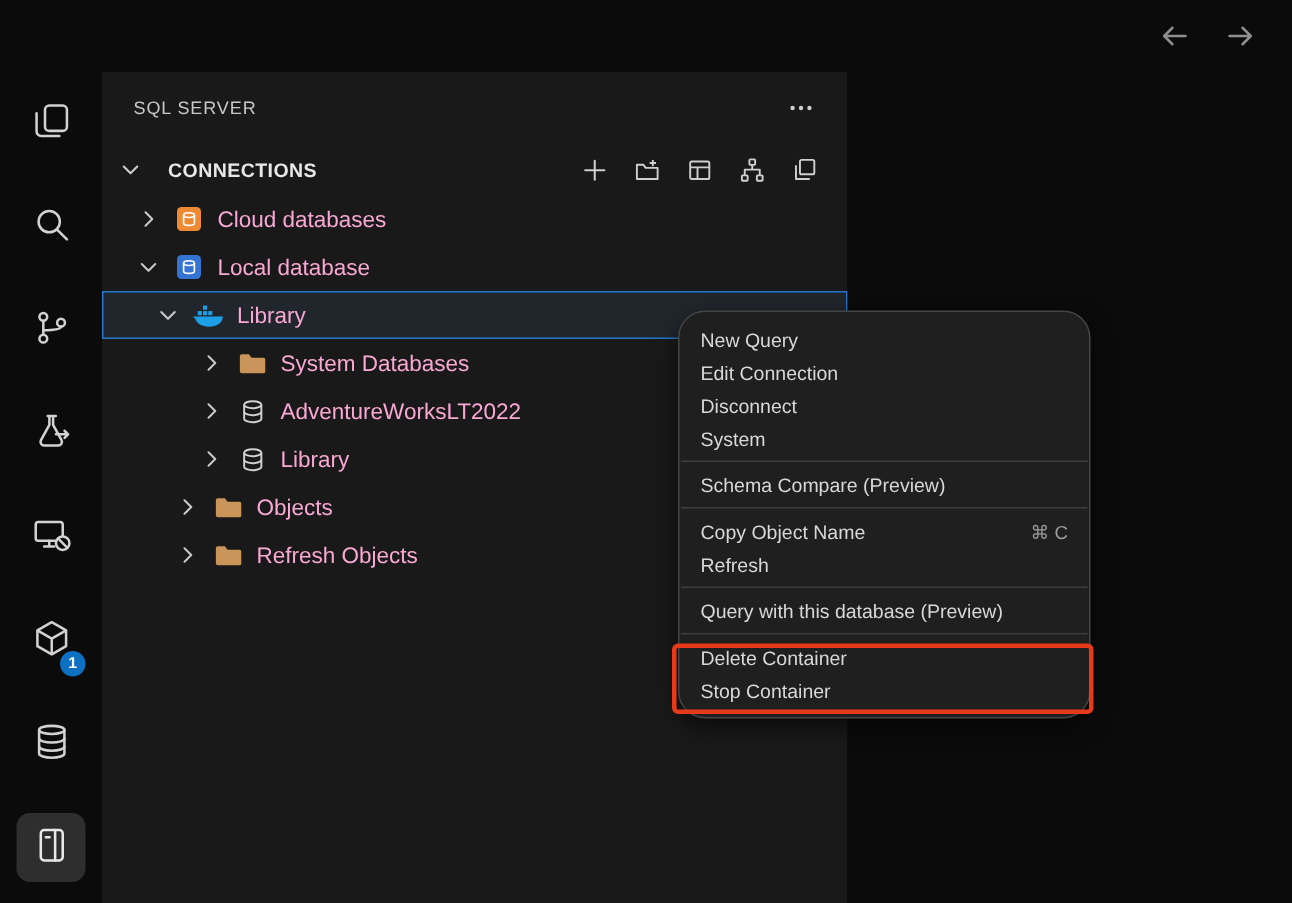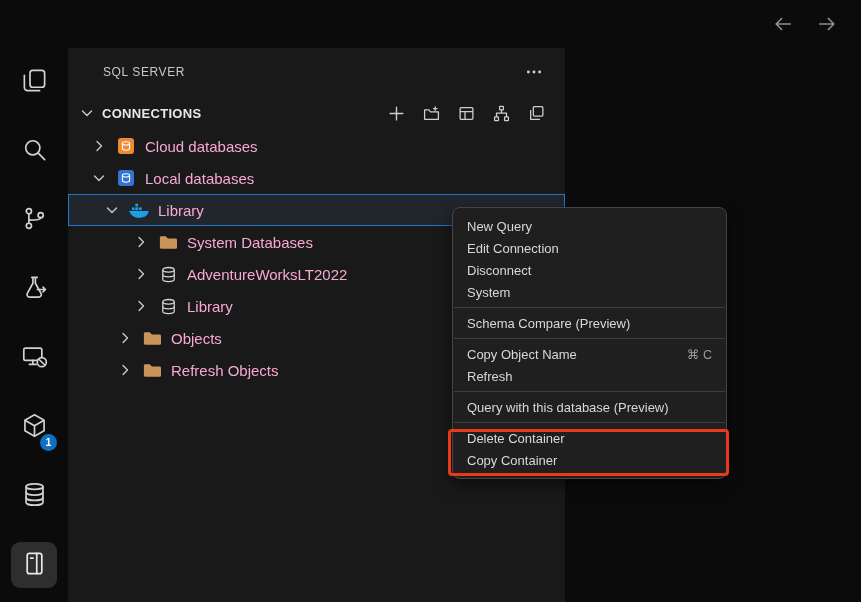--- a/index.html
+++ b/index.html
@@ -42,30 +42,30 @@
     text-align:center; font-weight:bold;
   }
 
   
   .sidebar {
     position:absolute; left:68px; top:48px; width:497px; height:554px;
     background:#191919;
   }
   .sb-header {
     height:48px; display:flex; align-items:center; justify-content:space-between;
-    padding:0 22px 0 35px;
+    padding:0 22px 0 21px;
   }
   .sb-title { font-size:12px; letter-spacing:.6px; color:#c9c9c9; }
   .more-btn { color:#cfcfcf; cursor:pointer; display:flex; }
 
   .section-header {
     height:34px; display:flex; align-items:center; padding:0 18px 0 10px; color:#e8e8e8;
   }
   .section-chevron { width:18px; display:flex; justify-content:center; color:#cccccc; cursor:pointer; }
-  .section-label { font-size:13px; font-weight:bold; letter-spacing:.3px; margin-left:6px; }
+  .section-label { font-size:13px; font-weight:bold; letter-spacing:.3px; margin-left:16px; }
   .section-actions { margin-left:auto; display:flex; gap:13px; }
   .action-icon { width:22px; height:22px; display:flex; align-items:center; justify-content:center; color:#cfcfcf; cursor:pointer; }
 
   .tree { position:absolute; left:0; top:82px; right:0; }
   .row {
     height:32px; display:flex; align-items:center; width:100%;
     color:#f9a8d4; font-size:15px; cursor:pointer; border:1px solid transparent;
   }
   .row.selected { background:#20262c; border:1px solid #2276cc; }
   .indent-0 { padding-left:20px; }
@@ -80,21 +80,21 @@
   .sq-orange { background:#ee8a33; }
   .sq-blue { background:#3574d3; }
   .sq-icon svg { position:absolute; left:2px; top:2px; }
 
   
   .editor { position:absolute; left:565px; top:48px; width:296px; height:554px; background:#0b0b0b; }
 
   
   .context-menu {
     position:absolute; left:452px; top:207px; width:275px;
-    background:#1f1f1f; border:1px solid #454545; border-radius:8px;
+    background:#1f1f1f; border:1px solid #454545; border-radius:18px;
     padding:7px 0; box-shadow:0 6px 16px rgba(0,0,0,.55); z-index:10;
   }
   .menu-item {
     height:22px; display:flex; align-items:center; padding:0 14px;
     font-size:13px; color:#d8d8d8; cursor:pointer; white-space:nowrap;
   }
   .menu-item .shortcut { margin-left:auto; color:#9b9b9b; font-size:12.5px; }
   .menu-sep { height:1px; background:#3d3d3d; margin:4px 1px; }
 
   .red-annotation {
@@ -274,21 +274,21 @@
             </svg>
         </span>
         <span class="ticon">
           <span class="sq-icon sq-blue">
               <svg width="12" height="12" viewBox="0 0 12 12" fill="none" stroke="#ffffff" stroke-width="1.1">
                 <ellipse cx="6" cy="3.4" rx="3.6" ry="1.6"></ellipse>
                 <path d="M2.4 3.4v5.2c0 .9 1.6 1.6 3.6 1.6s3.6-.7 3.6-1.6V3.4"></path>
               </svg>
             </span>
         </span>
-        <span class="tlabel">Local databases</span>
+        <span class="tlabel">Local database</span>
       </div>
 
       <div class="row indent-1 selected">
         <span class="chev">
           <svg width="16" height="16" viewBox="0 0 16 16" fill="none" stroke="currentColor" stroke-width="1.4" stroke-linecap="round" stroke-linejoin="round">
               <path d="M3.5 6 8 10.5 12.5 6"></path>
             </svg>
         </span>
         <span class="ticon">
           <svg width="22" height="17" viewBox="0 0 24 18">
@@ -411,19 +411,19 @@
     </div>
     <div class="menu-sep"></div>
     <div class="menu-item">
       <span>Query with this database (Preview)</span>
     </div>
     <div class="menu-sep"></div>
     <div class="menu-item">
       <span>Delete Container</span>
     </div>
     <div class="menu-item">
-      <span>Copy Container</span>
+      <span>Stop Container</span>
     </div>
   </div>
 
   <div class="red-annotation"></div>
 
 </div>
 
 </body></html>

